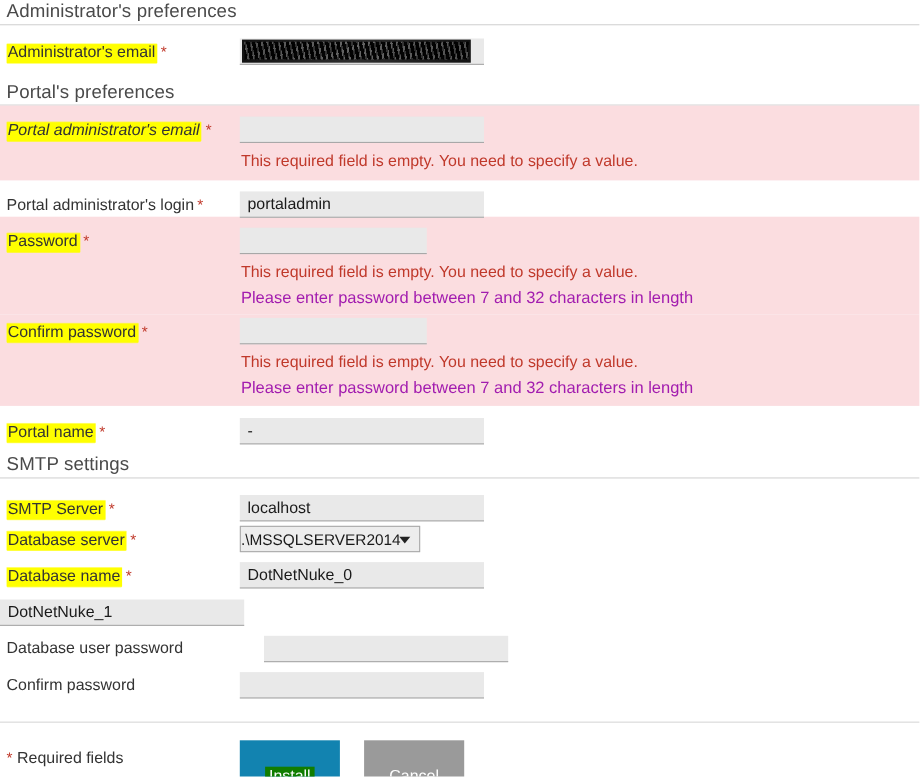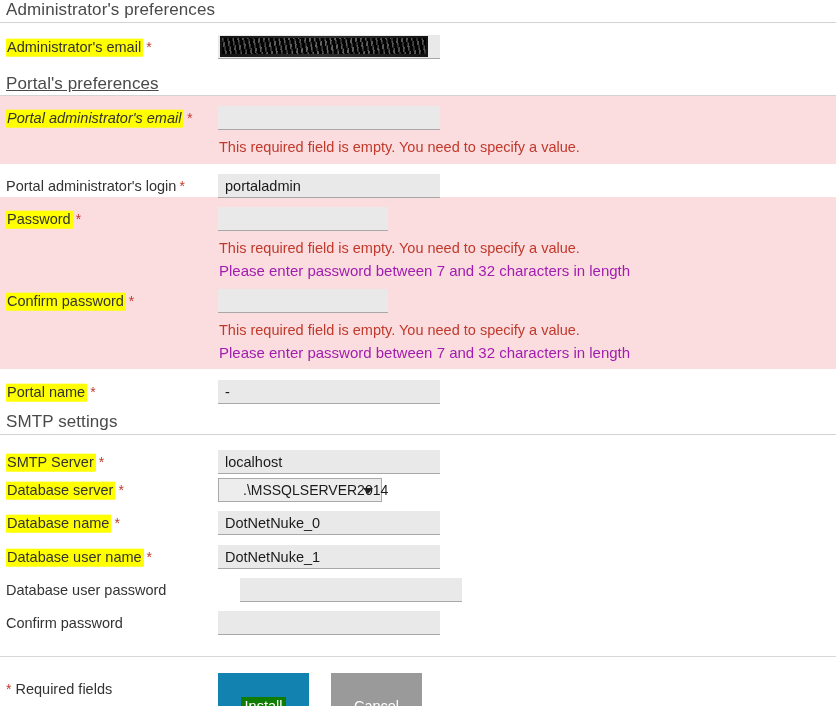--- a/index.html
+++ b/index.html
@@ -107,21 +107,21 @@
   .sel-wrap {
     position: relative;
     width: 164px;
     height: 24px;
     background: #ededed;
     border: 1px solid #a9a9a9;
     box-sizing: border-box;
   }
   .sel-wrap .sel-text {
     position: absolute;
-    left: 24px;
+    left: 0;
     top: 3px;
     font-size: 14px;
     color: #1a1a1a;
     white-space: nowrap;
   }
   .sel-wrap .caret {
     position: absolute;
     right: 8px;
     top: 9px;
     width: 0; height: 0;
@@ -240,21 +240,21 @@
       <span class="hl rough">Administrator's email</span><span class="req">*</span>
     </div>
     <div class="field-cell">
       <div class="redacted">
         <div class="ink"></div>
         <div class="ink2"></div>
       </div>
     </div>
   </div>
 
-  <div class="section" style="height:26px;line-height:30px;margin-top:10px;text-decoration:underline;">
+  <div class="section" style="height:26px;line-height:30px;margin-top:10px;">
     <span>Portal's preferences</span>
   </div>
   <div class="section-rule"></div>
 
   <div class="row error-bg" style="padding-top:10px;">
     <div class="label-cell" style="padding-top:4px;font-style:italic;">
       <span class="hl rough">Portal administrator's email</span><span class="req">*</span>
     </div>
     <div class="field-cell">
       <input class="txt wide" type="text" value="" style="">
@@ -331,23 +331,20 @@
   <div class="row" style="padding-top:9px;height:33px;">
     <div class="label-cell" style="padding-top:4px;">
       <span class="hl rough">Database name</span><span class="req">*</span>
     </div>
     <div class="field-cell">
       <input class="txt wide" type="text" value="DotNetNuke_0" style="">
     </div>
   </div>
 
   <div class="row" style="padding-top:10px;height:33px;">
-    <div class="label-cell" style="padding-top:4px;">
-      <span class="hl rough">Database user name</span><span class="req">*</span>
-    </div>
     <div class="field-cell">
       <input class="txt wide" type="text" value="DotNetNuke_1" style="">
     </div>
   </div>
 
   <div class="row" style="padding-top:10px;height:33px;gap:22px;">
     <div class="label-cell" style="padding-top:4px;">
       <span>Database user password</span>
     </div>
     <div class="field-cell">

